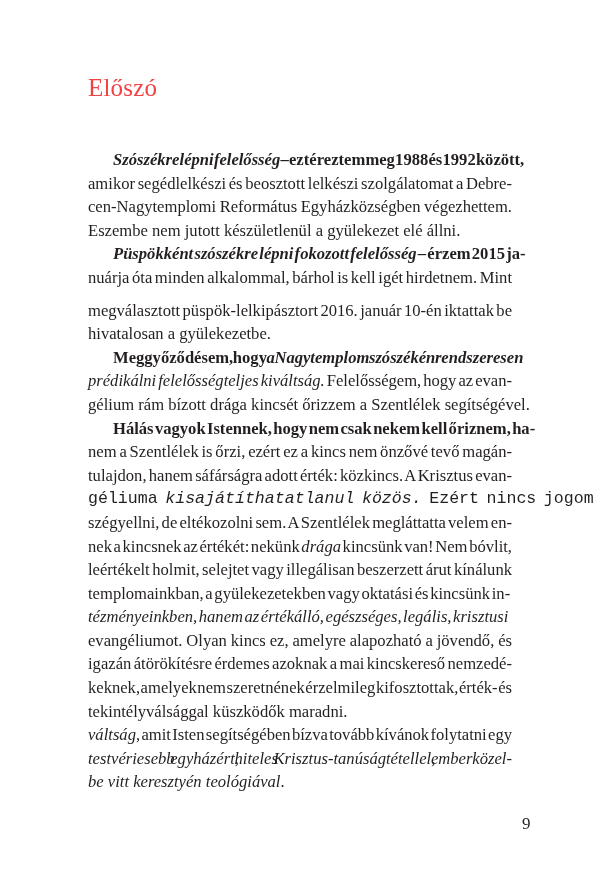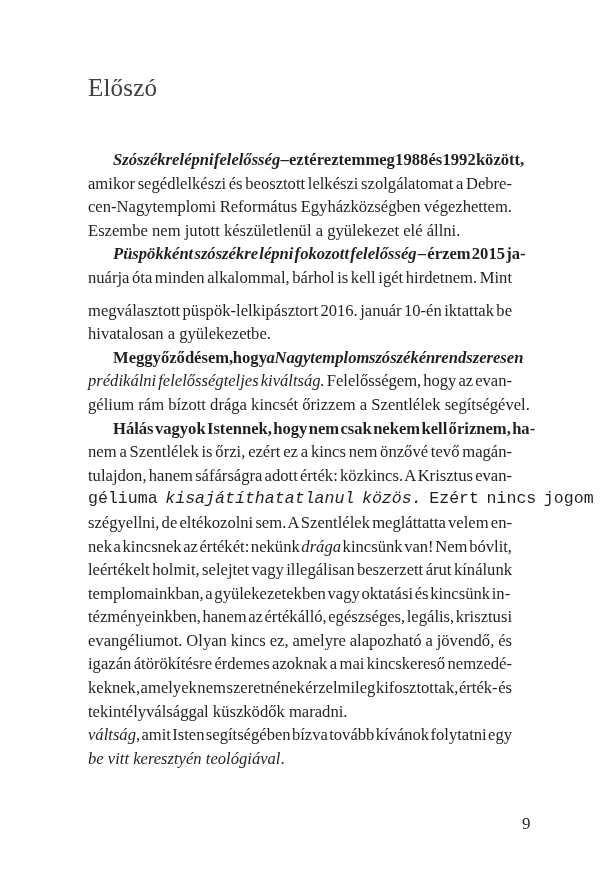--- a/index.html
+++ b/index.html
@@ -1,18 +1,18 @@
 <!DOCTYPE html>
 <html><head>
 <meta charset="utf-8">
 <style>
   html, body { margin: 0; padding: 0; background: #ffffff; }
   body { width: 600px; height: 875px; position: relative; overflow: hidden;
          font-family: "Liberation Serif", "DejaVu Serif", serif; color: #231f20; }
-  .title { position: absolute; left: 88px; top: 74px; font-size: 25px; font-weight: normal; margin: 0; letter-spacing: 0.2px; color: #404040; }
+  .title { position: absolute; left: 88px; top: 74px; font-size: 25px; font-weight: normal; margin: 0; letter-spacing: 0.2px; color: #ef4444; }
   .body { position: absolute; left: 88px; top: 148px; width: 424px; font-size: 16.6px; line-height: 23.6px; }
   .line { display: block; white-space: nowrap; text-align: justify; text-align-last: justify; height: 23.6px; }
   .line.last { text-align-last: left; }
   .line.indent { padding-left: 25px; font-weight: bold; }
   .line span { white-space: pre; }
   i { font-style: italic; }
   .page-number { position: absolute; left: 522px; top: 814px; font-size: 17px; }
 </style>
 </head>
 <body>
@@ -39,25 +39,26 @@
     </div>
     <div>
       <div class="line indent" style="word-spacing: -2.82118px; text-align: left; text-align-last: left;"><span>Hálás vagyok Istennek, hogy nem csak nekem kell őriznem, ha-</span></div>
       <div class="line" style="word-spacing: -1.33464px; text-align: left; text-align-last: left;"><span>nem a Szentlélek is őrzi, ezért ez a kincs nem önzővé tevő magán-</span></div>
       <div class="line" style="word-spacing: -1.95117px; text-align: left; text-align-last: left;"><span>tulajdon, hanem sáfárságra adott érték: közkincs. A Krisztus evan-</span></div>
       <div class="line" style="word-spacing: -2.43973px; text-align: left; text-align-last: left; font-family: Liberation Mono, monospace;"><span>géliuma </span><i>kisajátíthatatlanul közös.</i><span> Ezért nincs jogom azt eltitkolni,</span></div>
       <div class="line" style="word-spacing: -1.94922px; text-align: left; text-align-last: left;"><span>szégyellni, de eltékozolni sem. A Szentlélek megláttatta velem en-</span></div>
       <div class="line" style="word-spacing: -2.53125px; text-align: left; text-align-last: left;"><span>nek a kincsnek az értékét: nekünk </span><i>drága</i><span> kincsünk van! Nem bóvlit,</span></div>
       <div class="line" style="word-spacing: -1.69866px; text-align: left; text-align-last: left;"><span>leértékelt holmit, selejtet vagy illegálisan beszerzett árut kínálunk</span></div>
       <div class="line" style="word-spacing: -2.49107px; text-align: left; text-align-last: left;"><span>templomainkban, a gyülekezetekben vagy oktatási és kincsünk in-</span></div>
-      <div class="line" style="word-spacing: -2.59635px; text-align: left; text-align-last: left;"><span>tézményeinkben, hanem az értékálló, egészséges, legális, krisztusi</span></div>
+      <div class="line" style="word-spacing: -2.59635px; text-align: left; text-align-last: left; font-style: italic;"><span>tézményeinkben, hanem az értékálló, egészséges, legális, krisztusi</span></div>
       <div class="line" style="word-spacing: -0.277344px; text-align: left; text-align-last: left;"><span>evangéliumot. Olyan kincs ez, amelyre alapozható a jövendő, és</span></div>
       <div class="line" style="word-spacing: -1.75893px; text-align: left; text-align-last: left;"><span>igazán átörökítésre érdemes azoknak a mai kincskereső nemzedé-</span></div>
       <div class="line" style="word-spacing: -3.60268px; text-align: right; text-align-last: left;"><span>keknek, amelyek nem szeretnének érzelmileg kifosztottak, érték- és</span></div>
       <div class="line last"><span>tekintélyválsággal küszködők maradni.</span></div>
     </div>
     <div>
       <div class="line" style="word-spacing: -2.81836px; text-align: left; text-align-last: left;"><i>váltság</i><span>, amit Isten segítségében bízva tovább kívánok folytatni egy</span></div>
+      <div class="line" style="word-spacing: -8.51953px; text-align: left; text-align-last: left;"><i>testvériesebb egyházért, hiteles Krisztus-tanúságtétellel, emberközel-</i></div>
       <div class="line last"><i>be vitt keresztyén teológiával</i><span>.</span></div>
     </div>
   </div>
 
 <div class="page-number">9</div>
 
 </body></html>

